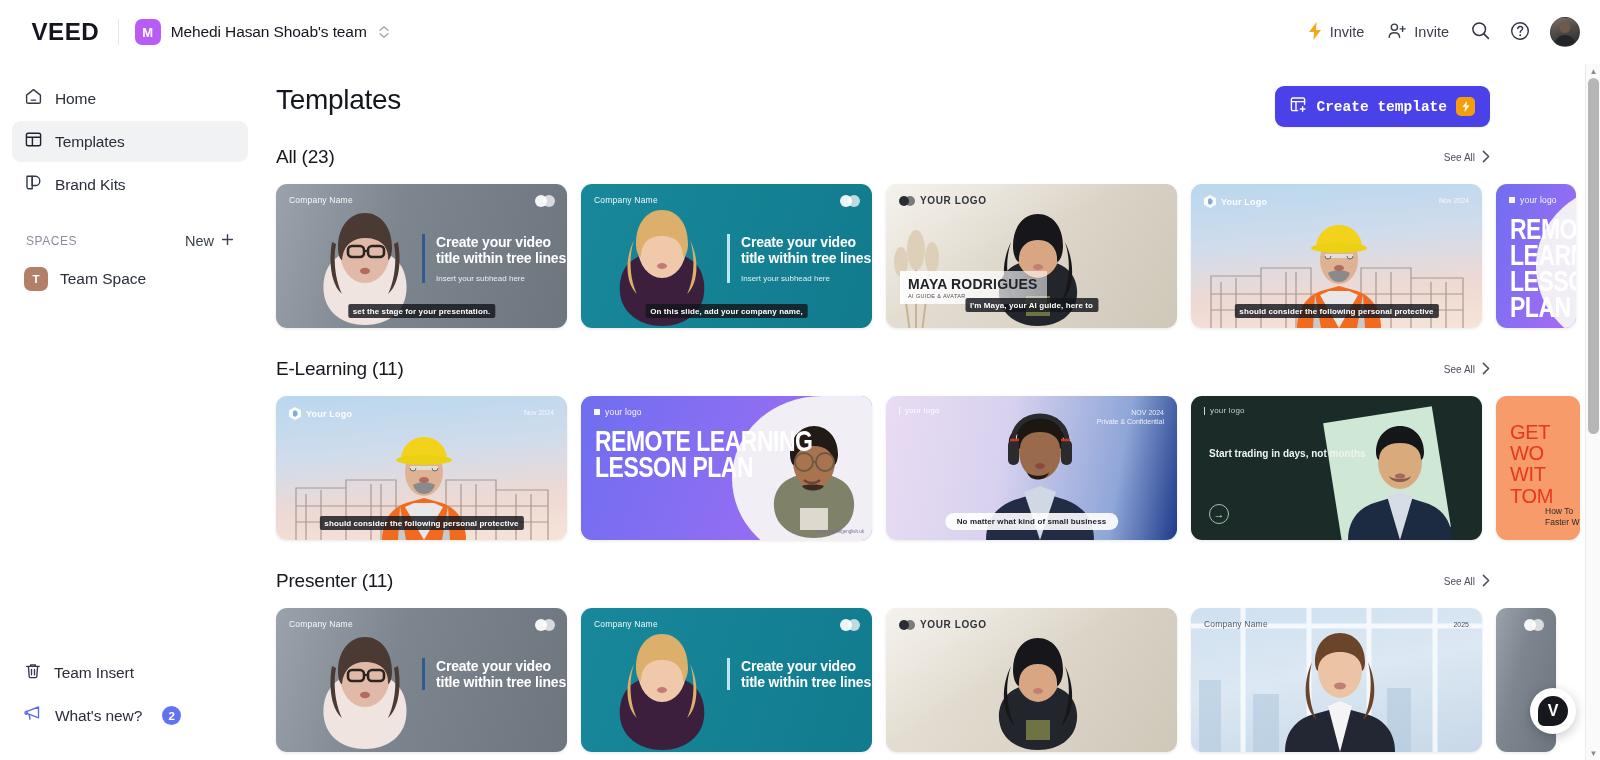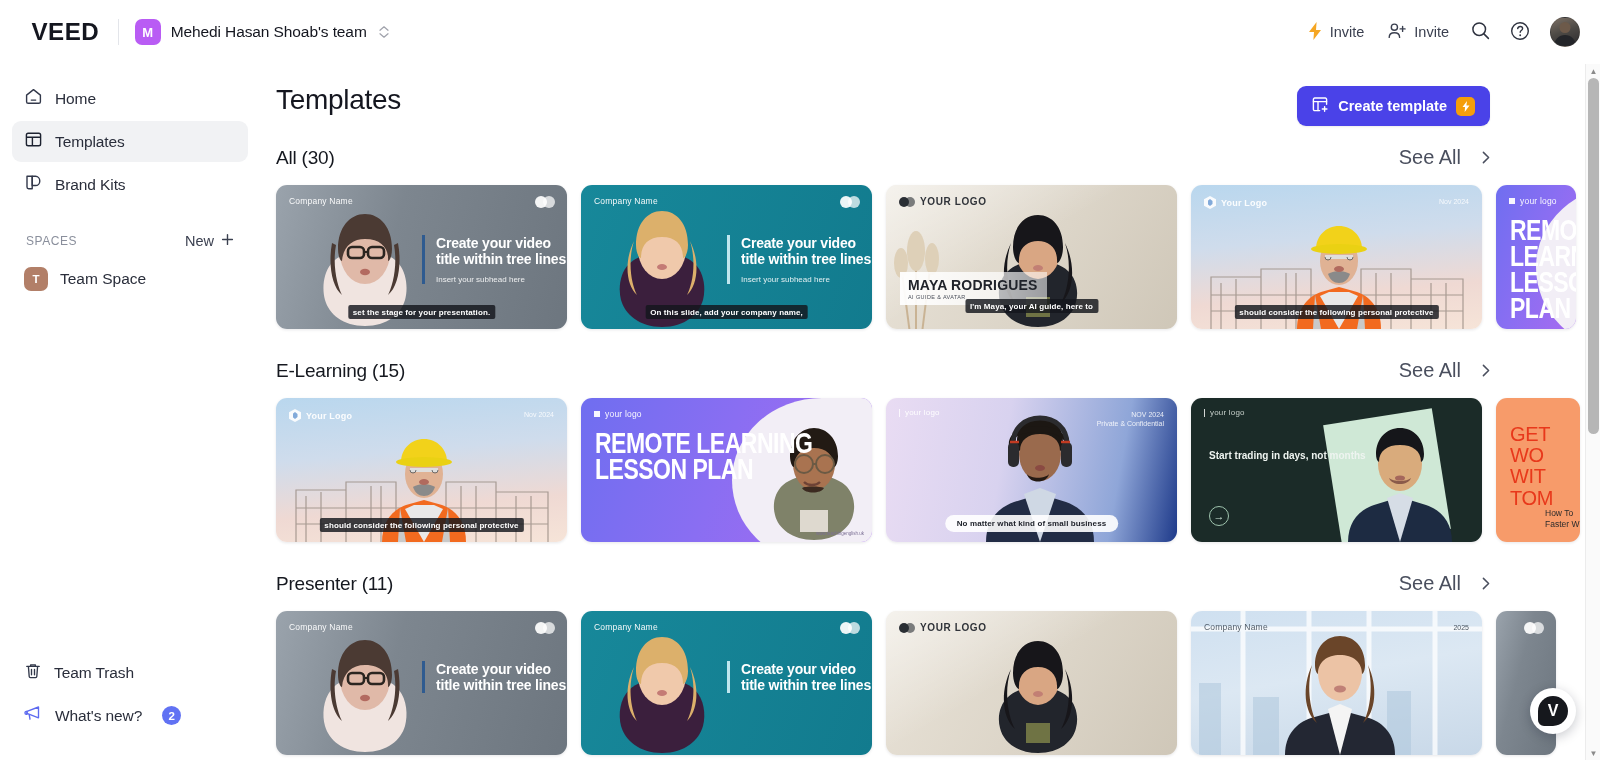--- a/index.html
+++ b/index.html
@@ -119,35 +119,36 @@
     letter-spacing: -0.3px; margin-bottom: 4px;
   }
   .create-btn {
     position: absolute; right: 110px; top: 22px;
     display: flex; align-items: center; gap: 9px;
     background: #4a42e8; color: #fff;
     font-size: 14.5px; font-weight: 700;
     border: none; border-radius: 9px;
     padding: 10px 15px; cursor: pointer;
     box-shadow: 0 1px 2px rgba(0,0,0,.08);
+    font-family: Liberation Mono, monospace;
   }
   .bolt-badge {
     width: 19px; height: 19px; border-radius: 5px; background: #f59e0b;
     display: inline-flex; align-items: center; justify-content: center;
   }
 
   .section { margin-top: 30px; }
   .section-head {
     display: flex; align-items: center; justify-content: space-between;
     padding-right: 110px; margin-bottom: 16px;
   }
   .section-title { font-size: 19px; font-weight: 400; color: #15181f; letter-spacing: -0.2px; }
   .see-all {
-    display: flex; align-items: center; gap: 21px;
-    font-size: 20px; color: #4a4f5e; cursor: pointer;
+    display: flex; align-items: center; gap: 7px;
+    font-size: 10px; color: #4a4f5e; cursor: pointer;
   }
 
   .row { display: flex; gap: 3px; }
   .card {
     flex: 0 0 291px; height: 144px;
     border-radius: 11px; overflow: hidden; position: relative;
     cursor: pointer; box-shadow: 0 1px 3px rgba(16,20,35,.10);
     margin-right: 11px;
   }
   .card:last-child { margin-right: 0; }
@@ -405,21 +406,21 @@
   </div>
 
   <div class="sidebar-bottom">
     <div class="nav-item">
       <span>
         <svg width="18" height="18" viewBox="0 0 18 18" fill="none" stroke="#32384a" stroke-width="1.35" stroke-linecap="round" stroke-linejoin="round">
           <path d="M2.8 4.4h12.4M6.6 4.4V2.9h4.8v1.5M4.4 4.4l.8 10.1a1.2 1.2 0 0 0 1.2 1.1h5.2a1.2 1.2 0 0 0 1.2-1.1l.8-10.1"></path>
           <path d="M7.5 7.4v5.3M10.5 7.4v5.3"></path>
         </svg>
       </span>
-      <span class="lbl">Team Trash</span>
+      <span class="lbl">Team Insert</span>
     </div>
     <div class="nav-item">
       <span>
         <svg width="19" height="19" viewBox="0 0 19 19" fill="none" stroke="#5d6af0" stroke-width="1.35" stroke-linejoin="round" stroke-linecap="round">
           <path d="M3 7.4 14.5 3v10.8L3 9.4z"></path>
             <path d="M3 7.4H2.3A1.3 1.3 0 0 0 1 8.7v.2c0 .7.6 1.3 1.3 1.3H3z"></path>
           <path d="M5.2 10.6 6 15.2"></path>
         </svg>
       </span>
       <span class="lbl">What's new?</span>
@@ -444,21 +445,21 @@
       <span>Create template</span>
       <span class="bolt-badge">
         <svg width="8" height="11" viewBox="0 0 8 11">
             <path d="M5 0 .5 6H3l-.3 5L7.5 4.6H4.4z" fill="#fff"></path>
           </svg>
       </span>
     </button>
 
     <div class="section">
       <div class="section-head">
-        <div class="section-title">All (30)</div>
+        <div class="section-title">All (23)</div>
         <div class="see-all">
           <span>See All</span>
           <span>
             <svg width="8" height="13" viewBox="0 0 8 13" fill="none" stroke="#4a4f5e" stroke-width="1.5" stroke-linecap="round" stroke-linejoin="round">
                 <path d="M1.4 1.4 6.6 6.5l-5.2 5.1"></path>
               </svg>
           </span>
         </div>
       </div>
 
@@ -577,21 +578,21 @@
             <span>your logo</span>
           </div>
           <div class="remote-text">REMOTE LEARNING LESSON PLAN</div>
         </div>
 
       </div>
     </div>
 
     <div class="section">
       <div class="section-head">
-        <div class="section-title">E-Learning (15)</div>
+        <div class="section-title">E-Learning (11)</div>
         <div class="see-all">
           <span>See All</span>
           <span>
             <svg width="8" height="13" viewBox="0 0 8 13" fill="none" stroke="#4a4f5e" stroke-width="1.5" stroke-linecap="round" stroke-linejoin="round">
                 <path d="M1.4 1.4 6.6 6.5l-5.2 5.1"></path>
               </svg>
           </span>
         </div>
       </div>
 

